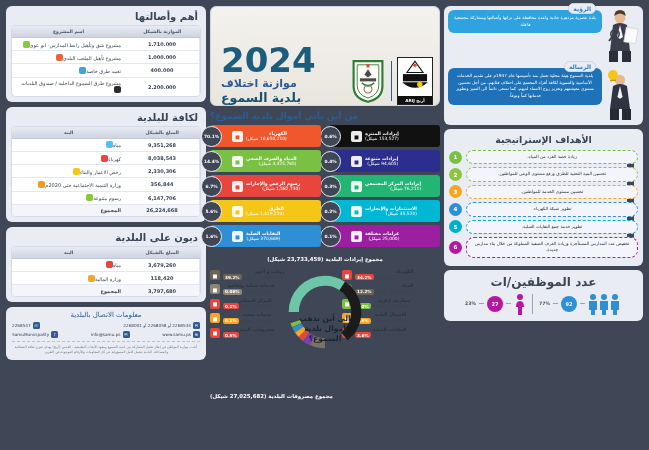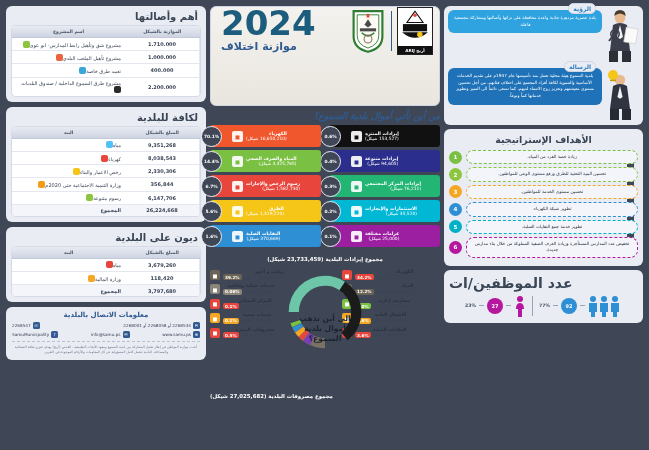--- a/index.html
+++ b/index.html
@@ -34,50 +34,50 @@
   table.tbl tr:last-child td{border-bottom:none;}
   td.name{text-align:right;}
   td.val{text-align:center;font-weight:bold;width:66px;border-right:1px solid #e4e7ef;}
   th.val{width:66px;}
   tr.total td{font-weight:bold;background:#f3f5fa;}
   .ico{display:inline-block;width:7px;height:7px;border-radius:2px;
     vertical-align:-1px;margin-left:3px;}
 
   
   .contact{padding:4px 6px 5px;}
-  .contact h4{margin:0 0 3px;text-align:center;font-size:7px;color:#2f5b91;font-weight:bold;}
+  .contact h4{margin:0 0 3px;text-align:center;font-size:7px;color:#2f5b91;font-weight:normal;}
   .crow{display:flex;justify-content:space-between;align-items:center;margin:0 0 2px;}
   .citem{display:flex;align-items:center;gap:2px;font-size:4.2px;color:#3b4556;}
   .cglyph{width:7px;height:7px;border-radius:1.5px;background:#2f5b91;color:#fff;
     display:flex;align-items:center;justify-content:center;font-size:4px;}
   .cglyph.fb{background:#3b5998;}
   .disclaimer{border-top:1px dashed #b9c0d2;margin-top:3px;padding-top:3px;
     font-size:3.3px;line-height:1.5;color:#6a7governance;color:#6a7387;text-align:center;}
 
   
   .col-mid{position:absolute;left:210px;top:6px;width:230px;}
   .hdr{position:relative;height:98px;border-radius:6px;overflow:hidden;
     background:linear-gradient(180deg,#f4f2ee 0%,#e9e6df 100%);
     border:1px solid #cfd5e2;}
-  .hdr-inner{position:absolute;inset:0;display:flex;align-items:flex-start;}
+  .hdr-inner{position:absolute;inset:0;display:flex;align-items:flex-end;}
   .logos{display:flex;align-items:center;gap:5px;padding:0 6px;}
   .logo-arij{width:34px;height:46px;background:#fff;border:1px solid #222;
     display:flex;flex-direction:column;align-items:center;justify-content:flex-end;}
   .arij-top{flex:1;width:100%;background:#fff;position:relative;}
   .arij-bar{width:100%;height:9px;background:#111;color:#fff;font-size:4.2px;
     display:flex;align-items:center;justify-content:center;font-weight:bold;}
   .logo-sep{width:1px;height:40px;background:#2f5b91;}
   .crest{width:36px;height:46px;}
   .ttl-wrap{margin-right:auto;text-align:left;padding:0 8px 0 10px;direction:rtl;}
   .y2024{font-size:34px;font-weight:bold;color:#1c5c7d;line-height:0.95;
     letter-spacing:0;}
   .t1{font-size:11px;color:#2f5b91;font-weight:bold;margin-top:1px;}
   .t2{font-size:12.5px;color:#17536f;font-weight:bold;}
 
-  .qtitle{text-align:right;font-size:9px;font-weight:bold;color:#2f5b91;margin:5px 0 4px;font-style:italic;}
+  .qtitle{text-align:left;font-size:9px;font-weight:bold;color:#2f5b91;margin:5px 0 4px;}
 
   .rev-grid{display:flex;gap:4px;justify-content:space-between;}
   .rev-col{width:111px;display:flex;flex-direction:column;gap:3px;}
   .rev{position:relative;height:22px;border-radius:3px;display:flex;align-items:center;
     justify-content:flex-end;padding:0 4px 0 22px;color:#fff;}
   .rev .txt{text-align:right;line-height:1.15;}
   .rev .l1{font-size:4.6px;font-weight:bold;}
   .rev .l2{font-size:4.4px;}
   .rev .ricon{width:11px;height:11px;border-radius:2px;background:rgba(255,255,255,.92);
     margin-right:3px;display:flex;align-items:center;justify-content:center;font-size:6px;}
@@ -123,21 +123,21 @@
   .goal-wrap{position:relative;padding-left:0;}
   .spine{position:absolute;right:4px;top:2px;bottom:2px;width:7px;background:#3f4756;border-radius:4px;}
   .goal{position:relative;display:flex;align-items:center;gap:4px;margin-bottom:3px;
     justify-content:flex-end;}
   .gnum{width:13px;height:13px;border-radius:50%;color:#fff;font-size:5.6px;font-weight:bold;
     display:flex;align-items:center;justify-content:center;z-index:2;flex:0 0 auto;}
   .gtxt{flex:1;border:1px dashed #c8d0e0;border-radius:8px;padding:3px 5px;
     font-size:4.4px;line-height:1.45;text-align:center;background:#f3f5fa;}
 
   .staff{padding:4px 5px 6px;}
-  .staff h3{margin:1px 0 4px;text-align:left;font-size:14px;font-weight:bold;color:#3a4655;}
+  .staff h3{margin:1px 0 4px;text-align:center;font-size:12px;font-weight:bold;color:#3a4655;}
   .staff-row{display:flex;align-items:center;justify-content:center;gap:6px;}
   .grp{display:flex;align-items:center;gap:3px;}
   .cnt{width:16px;height:16px;border-radius:50%;color:#fff;font-size:5px;font-weight:bold;
     display:flex;align-items:center;justify-content:center;}
   .dash{width:5px;height:1px;background:#9aa3b5;}
   .pctxt{font-size:4.6px;font-weight:bold;color:#4a5668;}
   .vsep{width:1px;height:20px;background:#9aa3b5;}
 
   .footer{position:absolute;left:0;right:0;bottom:0;height:24px;background:#3f4756;}
 </style>
@@ -296,20 +296,21 @@
             <rect x="18.4" y="6" width="3.2" height="4" fill="#e8453c"></rect>
             <path d="M20 12 L24 18 L20 21 L16 18 Z" fill="#4a4a4a"></path>
             <rect x="11" y="22" width="18" height="3.4" fill="#4a4a4a"></rect>
             <path d="M13 27 q7 7 14 0" fill="none" stroke="#2e7d32" stroke-width="1.6"></path>
             <circle cx="20" cy="34" r="4.4" fill="none" stroke="#8d6e63" stroke-width="1.2"></circle>
           </svg>
         </div>
         <div class="ttl-wrap">
           <div class="y2024">2024</div>
           <div class="t1">موازنة اختلاف</div>
+          <div class="t2">بلدية السموع</div>
         </div>
       </div>
     </div>
 
     <div class="qtitle">من أين تأتي أموال بلدية السموع؟</div>
 
     <div class="rev-grid">
       <div class="rev-col" id="rev-left">
           <div class="rev-row">
             <div class="rev" style="background: rgb(17, 17, 17); flex: 1 1 0%;">

